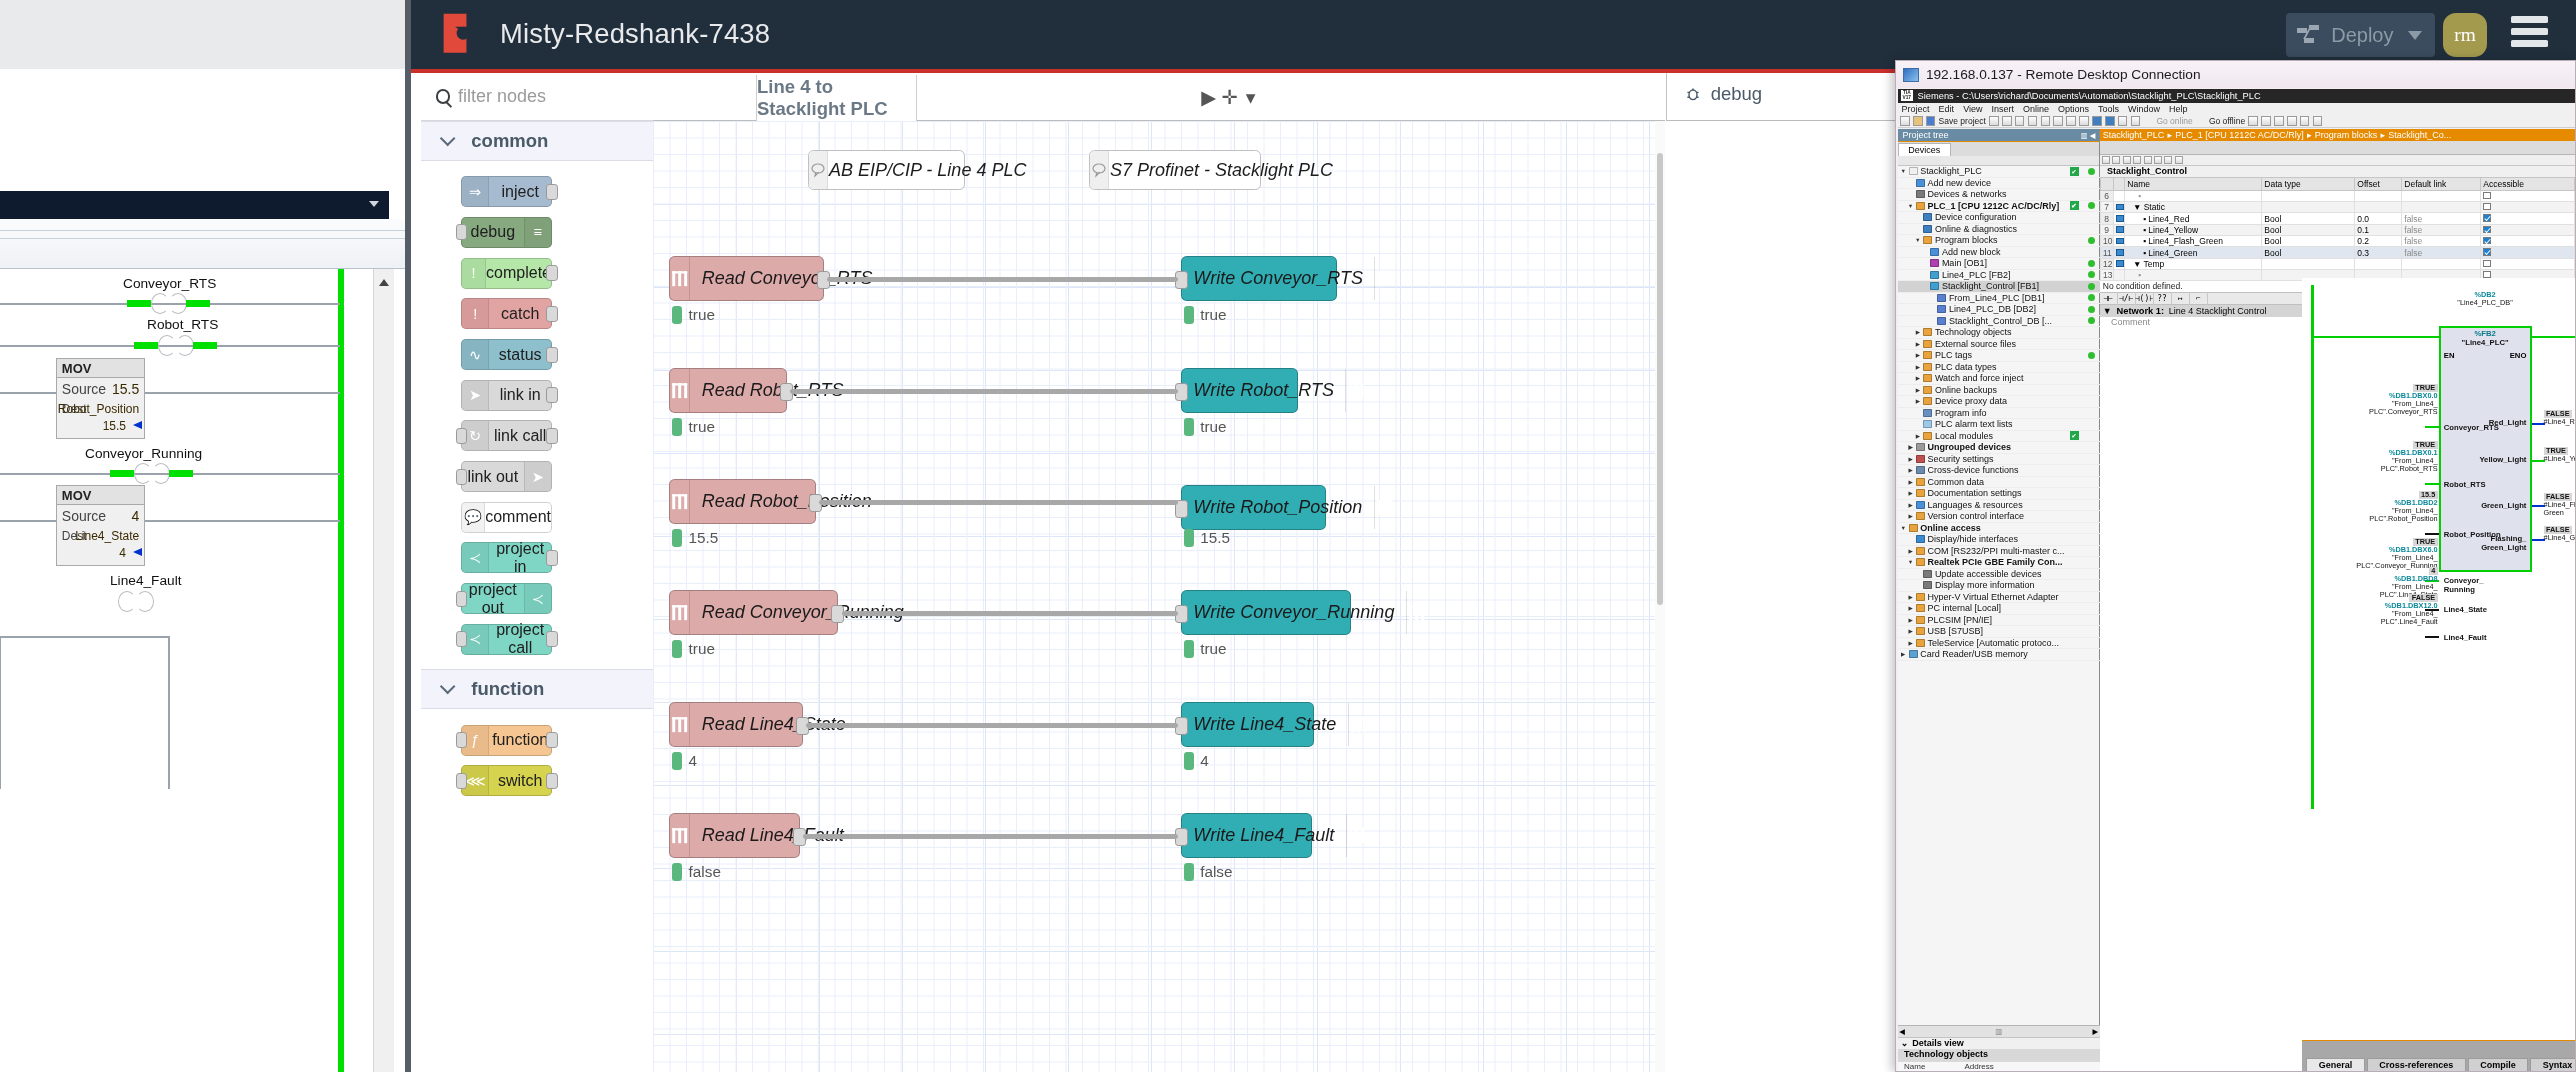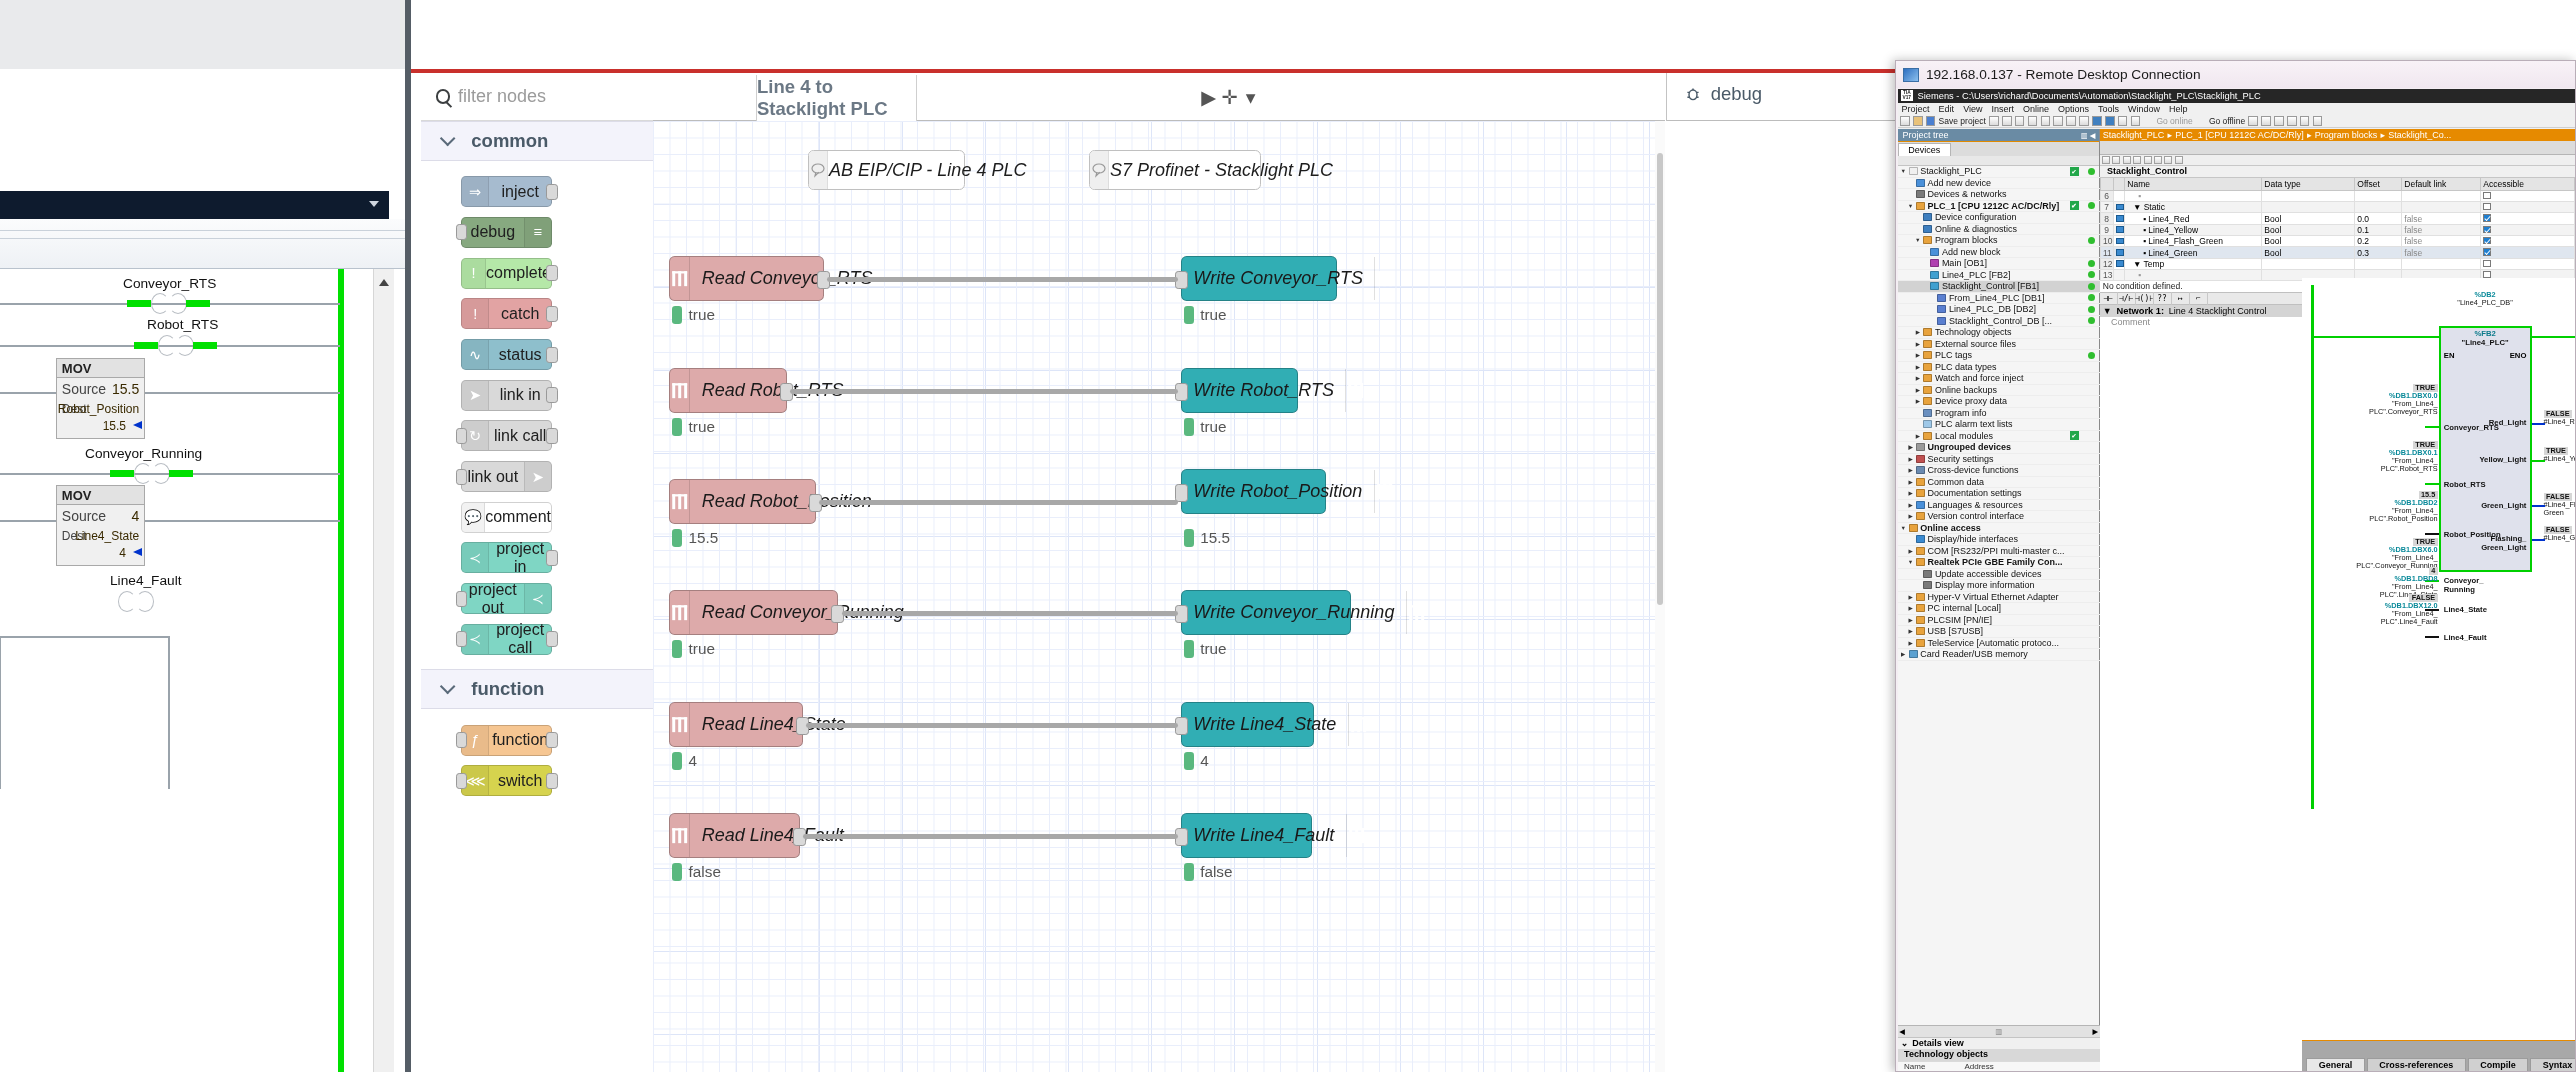--- a/index.html
+++ b/index.html
@@ -324,20 +324,46 @@
       <div style="position:absolute;left:168px;top:367px;width:1.6px;height:153px;background:#9aa3ab;"></div>
     </div>
 
     <div class="rsl-scroll">
       <div class="rsl-scroll-up"></div>
     </div>
     <div class="rsl-edge"></div>
   </div>
 
   <div class="nodered">
+    <div class="nr-header">
+      <svg class="nr-logo" viewBox="0 0 54 54">
+        <path d="M2 2 L30 2 L30 18 L16 18 L30 28 L30 50 L2 50 Z" fill="#e14a3b"></path>
+        <circle cx="26" cy="26" r="8" fill="#212f3d"></circle>
+      </svg>
+      <div class="nr-title">Misty-Redshank-7438</div>
+
+      <div class="deploy-wrap">
+        <div class="deploy-btn">
+          <span class="deploy-ic">
+            <i style="left:0;top:3.2px;width:9.7px;height:4.8px;"></i>
+            <i style="left:11.3px;top:0;width:10.5px;height:4.8px;"></i>
+            <i style="left:6.5px;top:13px;width:10.5px;height:4.8px;"></i>
+            <i style="left:9px;top:3.2px;width:2.4px;height:11.3px;transform:skewX(-28deg);"></i>
+          </span>
+          <span class="deploy-txt">Deploy</span>
+        </div>
+        <div class="deploy-caret"></div>
+      </div>
+      <div class="avatar">rm</div>
+      <div class="hamburger">
+          <i></i>
+          <i></i>
+          <i></i>
+        </div>
+    </div>
     <div class="nr-redline"></div>
 
     <div class="palette">
       <div class="pal-search">
         <span class="mag"></span>
         <span class="pal-ph">filter nodes</span>
       </div>
       <div class="pal-cat">
         <span class="chev"></span>
         <span class="t">common</span>
@@ -537,21 +563,21 @@
               <rect x="3" y="3" width="20" height="3" fill="#fff"></rect>
             </svg>
           </span>
           <span class="nm">Read Robot_Position</span>
           <span class="cport" style="right:-7.3px;"></span>
         </div>
         <div class="status" style="left: 19.4px; top: 408px;">
           <span class="dot"></span>
           <span class="sv">15.5</span>
         </div>
-        <div class="cnode" style="background: rgb(49, 174, 180); left: 528px; top: 348px; width: 145px; align-items: center;">
+        <div class="cnode" style="background: rgb(49, 174, 180); left: 528px; top: 364px; width: 145px; align-items: center;">
           <span class="cport" style="left:-7.3px;"></span>
           <span class="nm">Write Robot_Position</span>
           <span class="ic r">
             <svg viewBox="0 0 26 26" width="19.4" height="19.4">
               <rect x="3" y="3" width="4" height="20" fill="#fff"></rect>
               <rect x="11" y="3" width="4" height="20" fill="#fff"></rect>
               <rect x="19" y="3" width="4" height="20" fill="#fff"></rect>
               <rect x="3" y="3" width="20" height="3" fill="#fff"></rect>
             </svg>
           </span>

